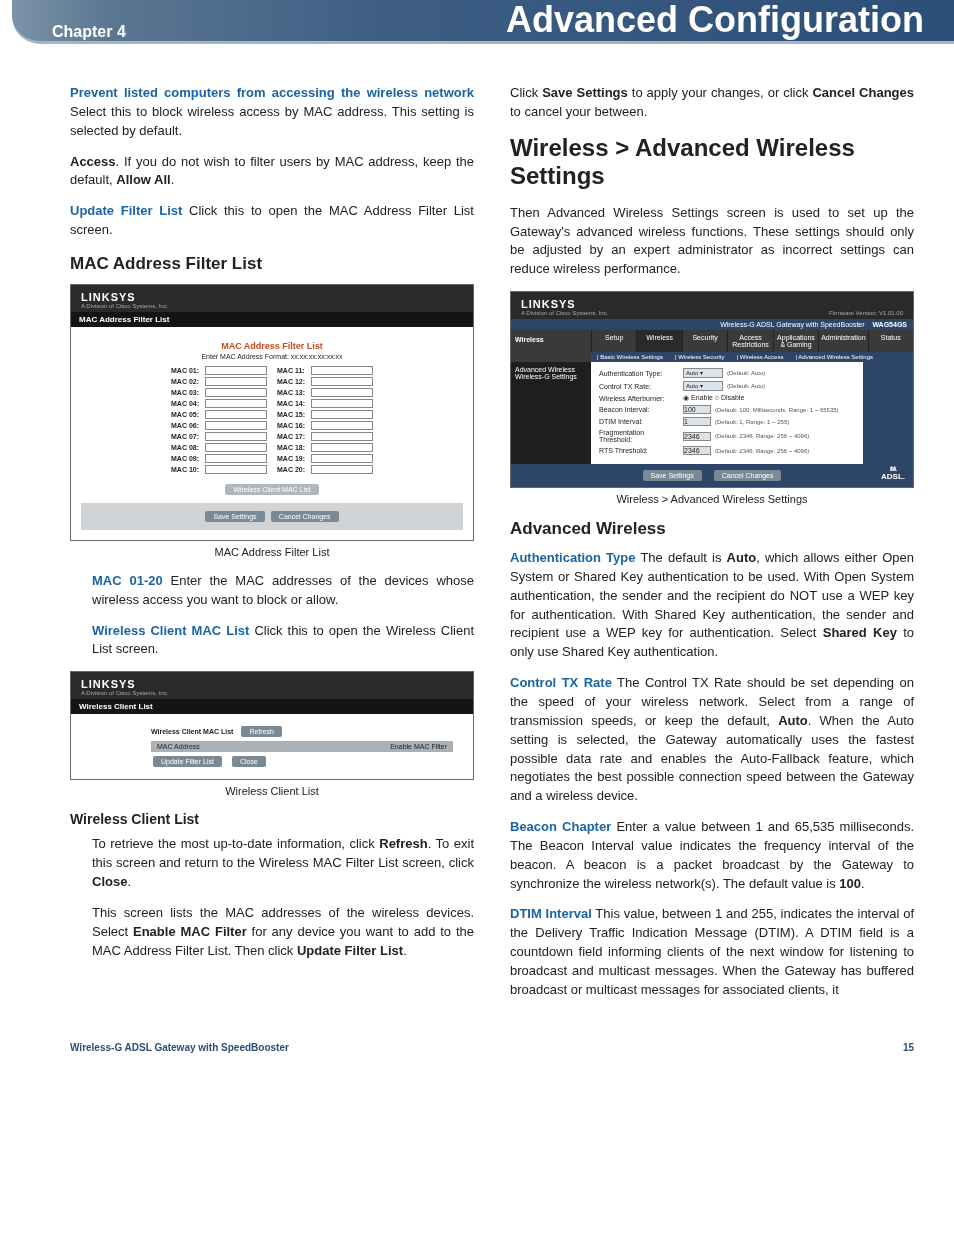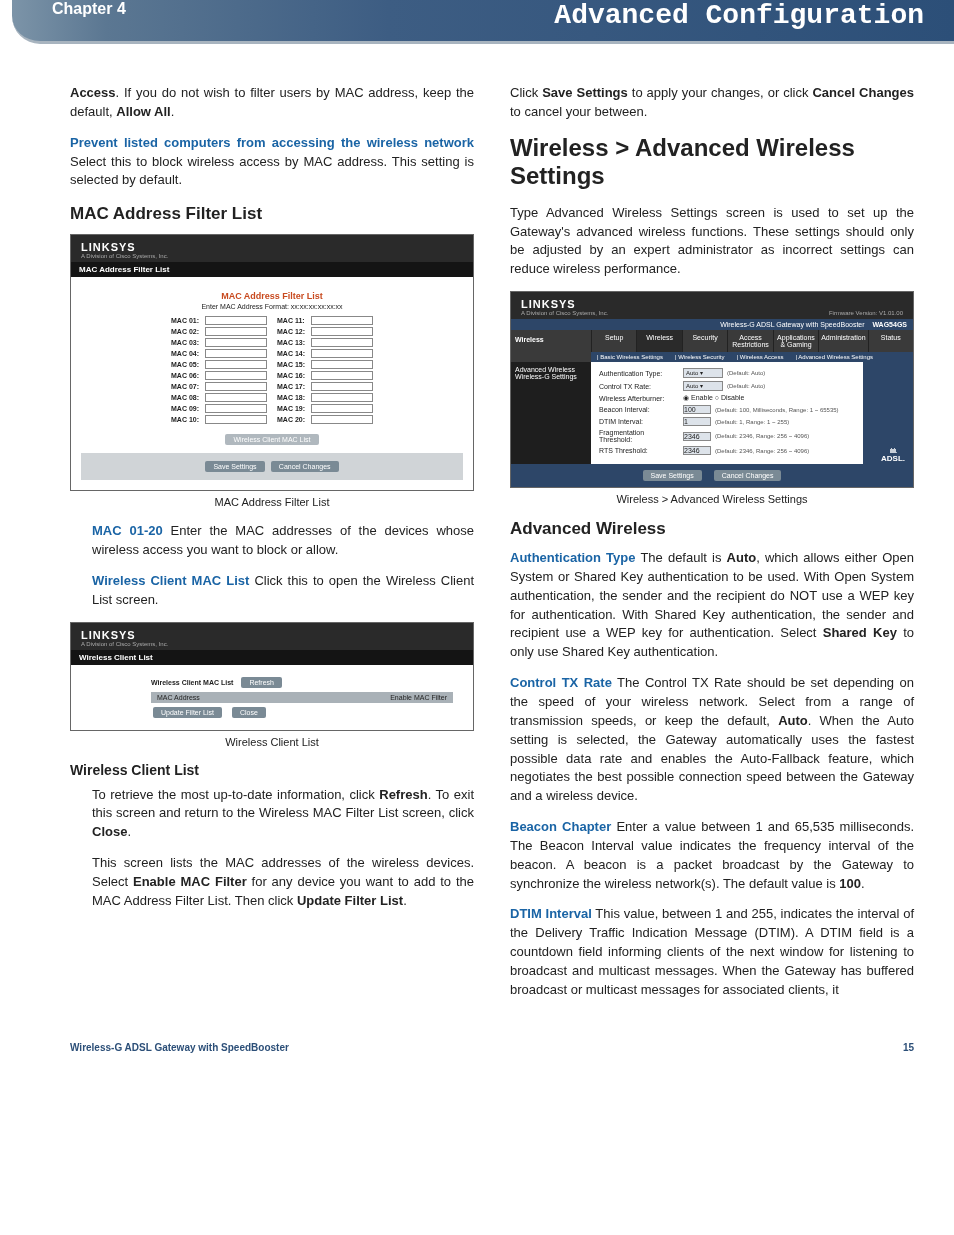--- a/index.html
+++ b/index.html
@@ -11,38 +11,38 @@
     margin: 0 auto;
     background: #fff;
   }
   .page {
     padding: 0 0 30px 0;
   }
   .top-banner {
     background: linear-gradient(to right, #7c94a8 0%, #5b7792 10%, #3d5d83 40%, #2c4f78 100%);
     height: 44px;
     display: flex;
-    align-items: flex-start;
+    align-items: flex-end;
     justify-content: space-between;
     padding: 0 30px 0 40px;
     border-bottom: 3px solid #a8b4bf;
     border-radius: 0 0 0 28px;
     margin-left: 12px;
   }
   .top-banner .chapter {
     color: #fff;
     font-weight: bold;
     font-size: 16px;
   }
   .top-banner .title {
     color: #fff;
     font-weight: bold;
-    font-size: 28px;
+    font-size: 36px;
     font-style: normal;
-    font-family: Liberation Mono, monospace;
+    font-family: Liberation Sans, sans-serif;
   }
   .columns {
     display: flex;
     gap: 36px;
     padding: 40px 40px 0 70px;
   }
   .col { flex: 1; min-width: 0; }
   p {
     line-height: 1.45;
     margin-bottom: 12px;
@@ -191,24 +191,27 @@
 <div class="page">
   <div class="top-banner">
     <span class="chapter">Chapter 4</span>
     <span class="title">Advanced Configuration</span>
   </div>
 
   <div class="columns">
 
     <div class="col">
       <p>
+        <span class="bluebold">Prevent listed computers from accessing the wireless network</span><span>  Select this to block wireless access by MAC address. This setting is selected by default.</span>
+      </p>
+      <p>
         <span class="bold">Access</span><span>. If you do not wish to filter users by MAC address, keep the default, </span><span class="bold">Allow All</span><span>.</span>
       </p>
       <p>
-        <span class="bluebold">Prevent listed computers from accessing the wireless network</span><span>  Select this to block wireless access by MAC address. This setting is selected by default.</span>
+        <span class="bluebold">Update Filter List</span><span>  Click this to open the </span><span class="ital">MAC Address Filter List</span><span> screen.</span>
       </p>
       <h3 class="sub">MAC Address Filter List</h3>
 
       <div class="shot">
         <div class="brandbar">
           <div class="brand">LINKSYS</div>
           <div class="sub">A Division of Cisco Systems, Inc.</div>
         </div>
         <div class="tabstrip">MAC Address Filter List</div>
         <div class="shot-body">
@@ -353,21 +356,21 @@
         </p>
       </div>
     </div>
 
     <div class="col">
       <p>
         <span>Click </span><span class="bold">Save Settings</span><span> to apply your changes, or click </span><span class="bold">Cancel Changes</span><span> to cancel your between.</span>
       </p>
       <h2 class="section">Wireless &gt; Advanced Wireless Settings</h2>
       <p>
-        <span>Type </span><span class="ital">Advanced Wireless Settings</span><span> screen is used to set up the Gateway's advanced wireless functions. These settings should only be adjusted by an expert administrator as incorrect settings can reduce wireless performance.</span>
+        <span>Then </span><span class="ital">Advanced Wireless Settings</span><span> screen is used to set up the Gateway's advanced wireless functions. These settings should only be adjusted by an expert administrator as incorrect settings can reduce wireless performance.</span>
       </p>
 
       <div class="shot" style="position:relative;">
         <div class="brandbar" style="display:flex;justify-content:space-between;align-items:flex-end;">
           <div>
             <div class="brand">LINKSYS</div>
             <div class="sub">A Division of Cisco Systems, Inc.</div>
           </div>
           <div class="sub">Firmware Version: V1.01.00</div>
         </div>
@@ -434,21 +437,21 @@
                 <span class="aws-fl">RTS Threshold:</span>
                 <span class="aws-inp">2346</span>
                 <span class="aws-hint"> (Default: 2346, Range: 256 ~ 4096)</span>
               </div>
             </div>
           <div class="aws-right"></div>
         </div>
         <div class="aws-footer">
           <span class="minibtn">Save Settings</span>
           <span class="minibtn">Cancel Changes</span>
-          <span style="position:absolute; right:8px; bottom:24px; color:#fff; text-align:center; line-height:1;">
+          <span style="position:absolute; right:8px; bottom:6px; color:#fff; text-align:center; line-height:1;">
             <span class="cisco-bars">ılıılı.</span><br>
             <span class="bold" style="font-size:8px;">ADSL.</span>
           </span>
         </div>
       </div>
       <div class="caption">Wireless &gt; Advanced Wireless Settings</div>
 
       <h3 class="sub">Advanced Wireless</h3>
       <p>
         <span class="bluebold">Authentication Type</span><span>  The default is </span><span class="bold">Auto</span><span>, which allows either Open System or Shared Key authentication to be used. With Open System authentication, the sender and the recipient do NOT use a WEP key for authentication. With Shared Key authentication, the sender and recipient use a WEP key for authentication. Select </span><span class="bold">Shared Key</span><span> to only use Shared Key authentication.</span>

